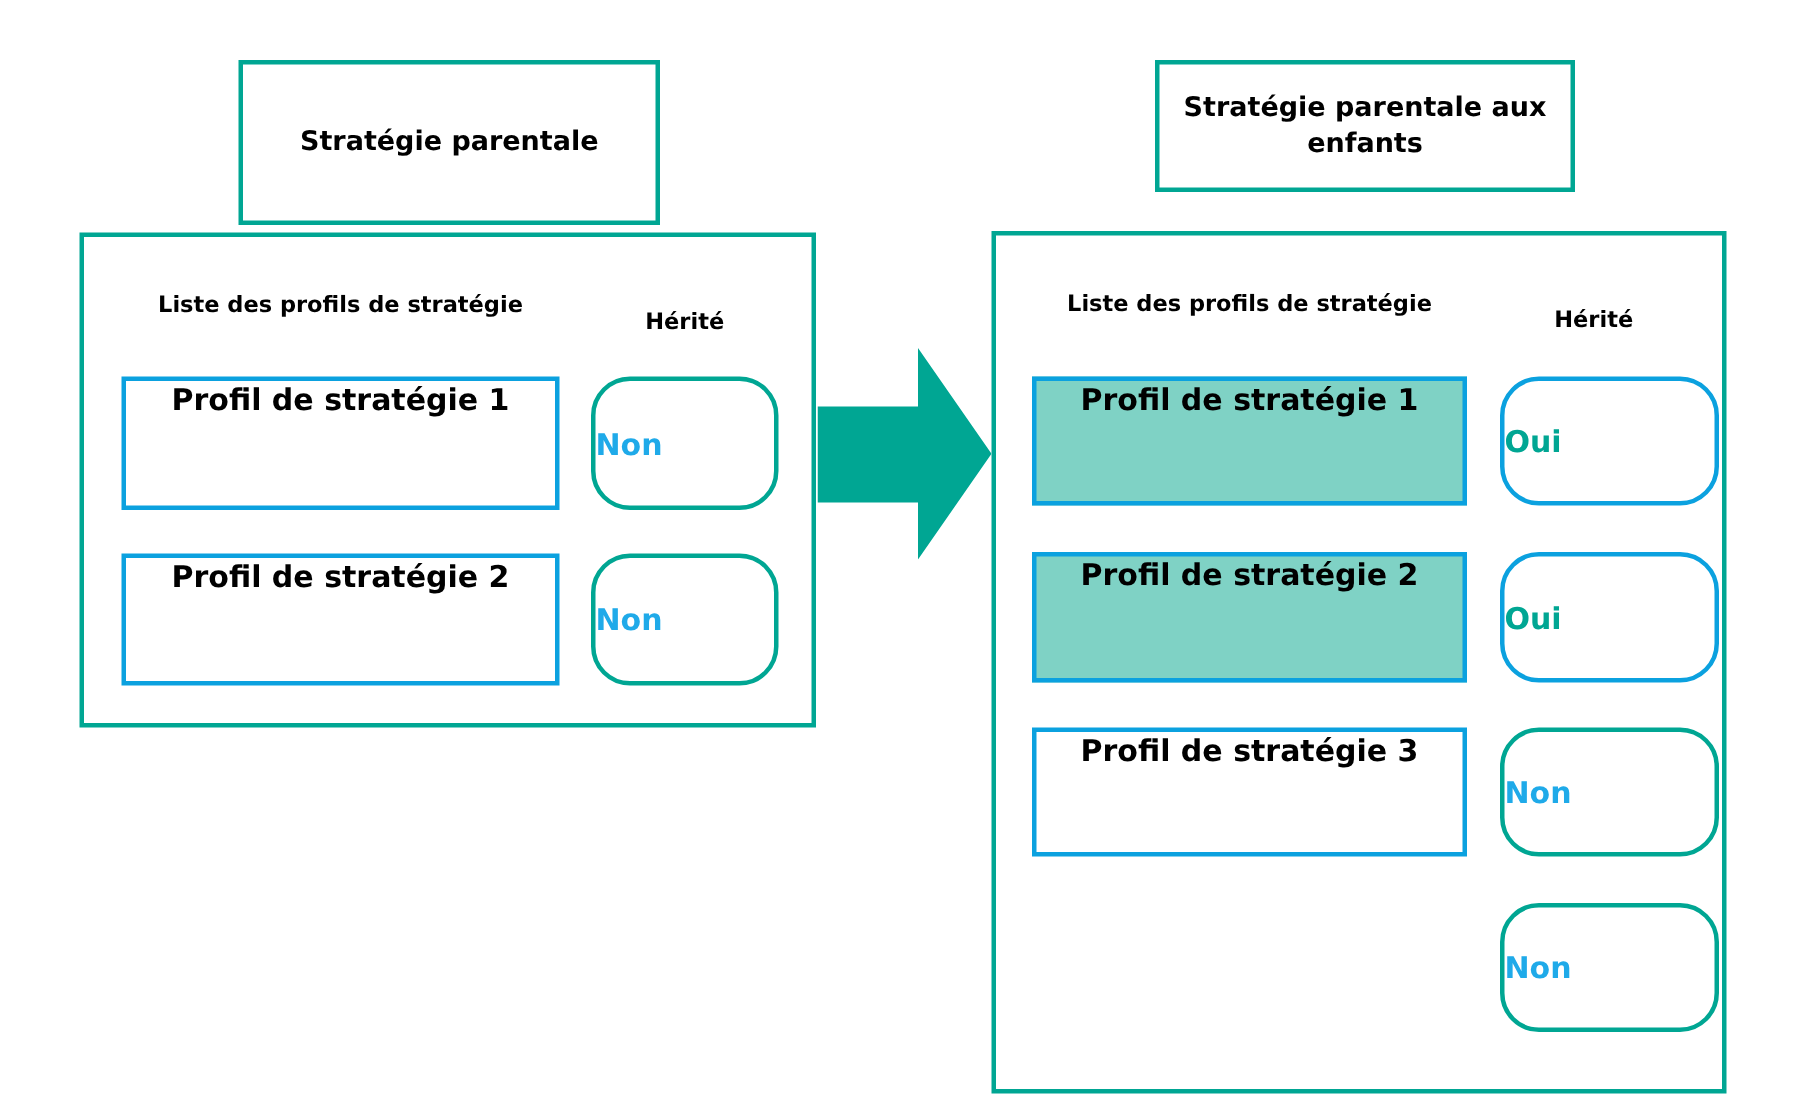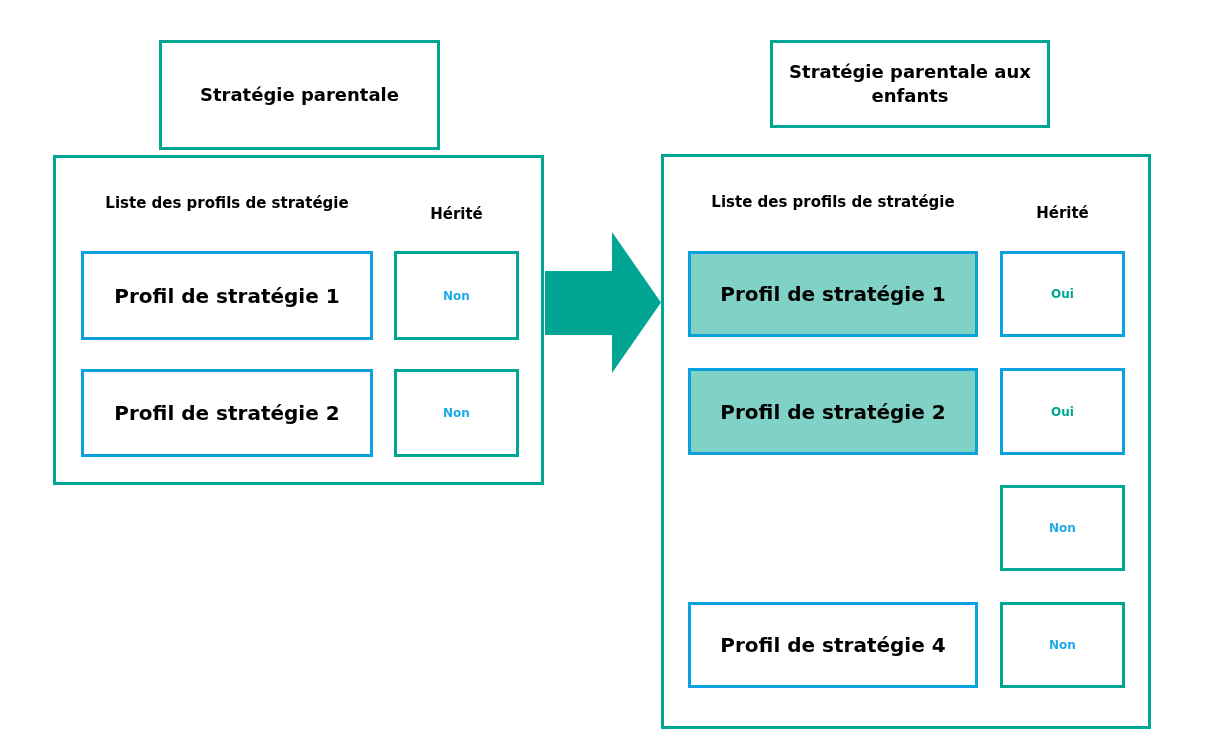--- a/index.html
+++ b/index.html
@@ -53,36 +53,36 @@
   #parent-panel .row2 { top: 211px; height: 88px; }
   #child-panel  .row1 { top: 94px;  height: 86px; }
   #child-panel  .row2 { top: 211px; height: 87px; }
   #child-panel  .row3 { top: 328px; height: 86px; }
   #child-panel  .row4 { top: 445px; height: 86px; }
 
   .profile-box {
     position: absolute; top: 0; height: 100%;
     border: 3px solid #0BA1DF;
     background: #ffffff;
-    display: flex; align-items: center; justify-content: center;
+    display: flex; justify-content: center;
     font-weight: bold; font-size: 20px;
     white-space: nowrap;
   }
   #parent-panel .profile-box { left: 25px; width: 292px; }
   #child-panel  .profile-box { left: 24px; width: 290px; }
   .profile-box.highlight { background: #7FD2C5; }
 
   .inherited-box {
     position: absolute; top: 0; height: 100%;
     background: #ffffff;
-    display: flex; align-items: center; justify-content: center;
-    font-weight: bold; font-size: 12px;
+    display: flex; align-items: center; 
+    font-weight: bold; font-size: 20px; border-radius: 26px;
   }
   #parent-panel .inherited-box { left: 338px; width: 125px; }
-  #child-panel  .inherited-box { left: 336px; width: 125px; }
+  #child-panel  .inherited-box { left: 336px; width: 146px; }
   .inh-non { border: 3px solid #00A693; color: #1FAAE9; }
   .inh-oui { border: 3px solid #0BA1DF; color: #00A693; }
 
   
   #arrow { left: 545px; top: 232px; width: 116px; height: 141px; }
 </style>
 </head>
 <body>
 
 <div class="abs title-box" id="parent-title">
@@ -136,26 +136,26 @@
   <div class="row row2">
     <div class="profile-box highlight">
       <span>Profil de stratégie 2</span>
     </div>
     <div class="inherited-box inh-oui">
       <span>Oui</span>
     </div>
   </div>
 
   <div class="row row3">
+    <div class="profile-box">
+      <span>Profil de stratégie 3</span>
+    </div>
     <div class="inherited-box inh-non">
       <span>Non</span>
     </div>
   </div>
 
   <div class="row row4">
-    <div class="profile-box">
-      <span>Profil de stratégie 4</span>
-    </div>
     <div class="inherited-box inh-non">
       <span>Non</span>
     </div>
   </div>
 </div>
 
 </body></html>

